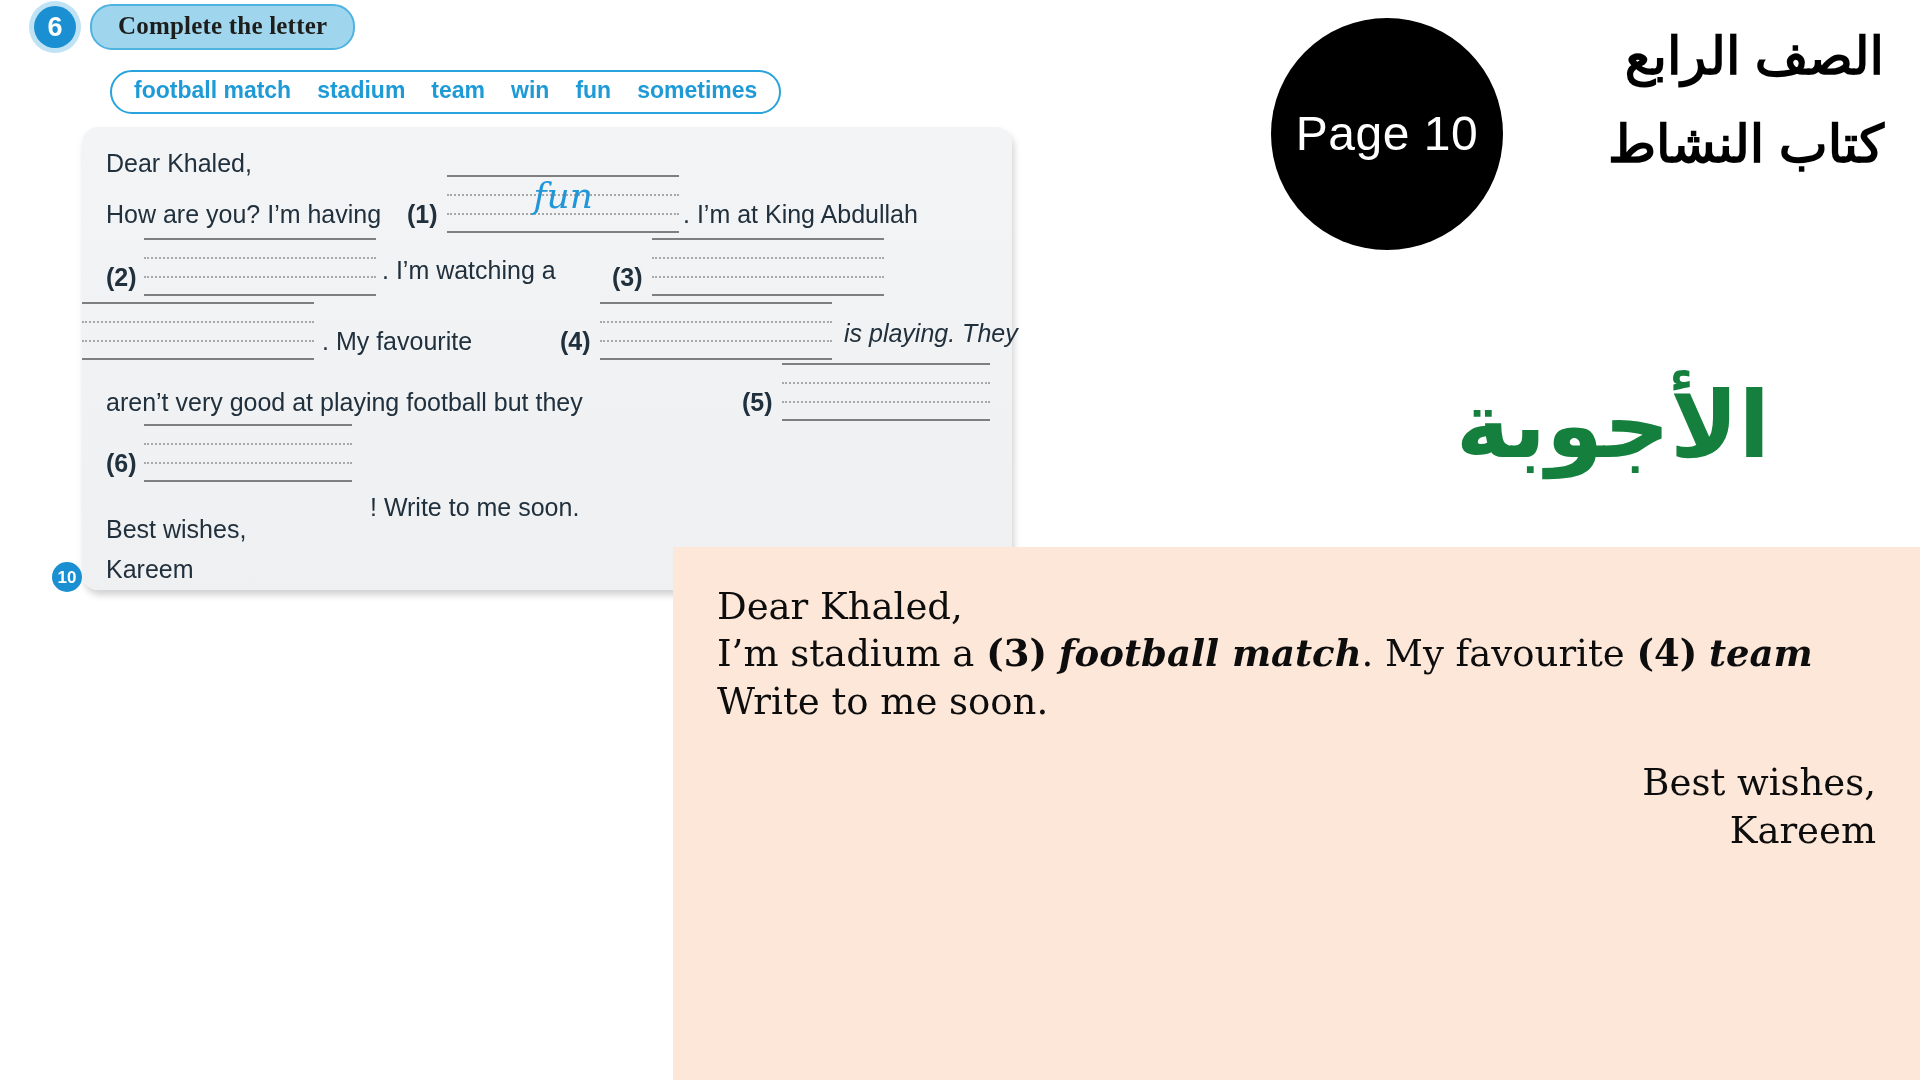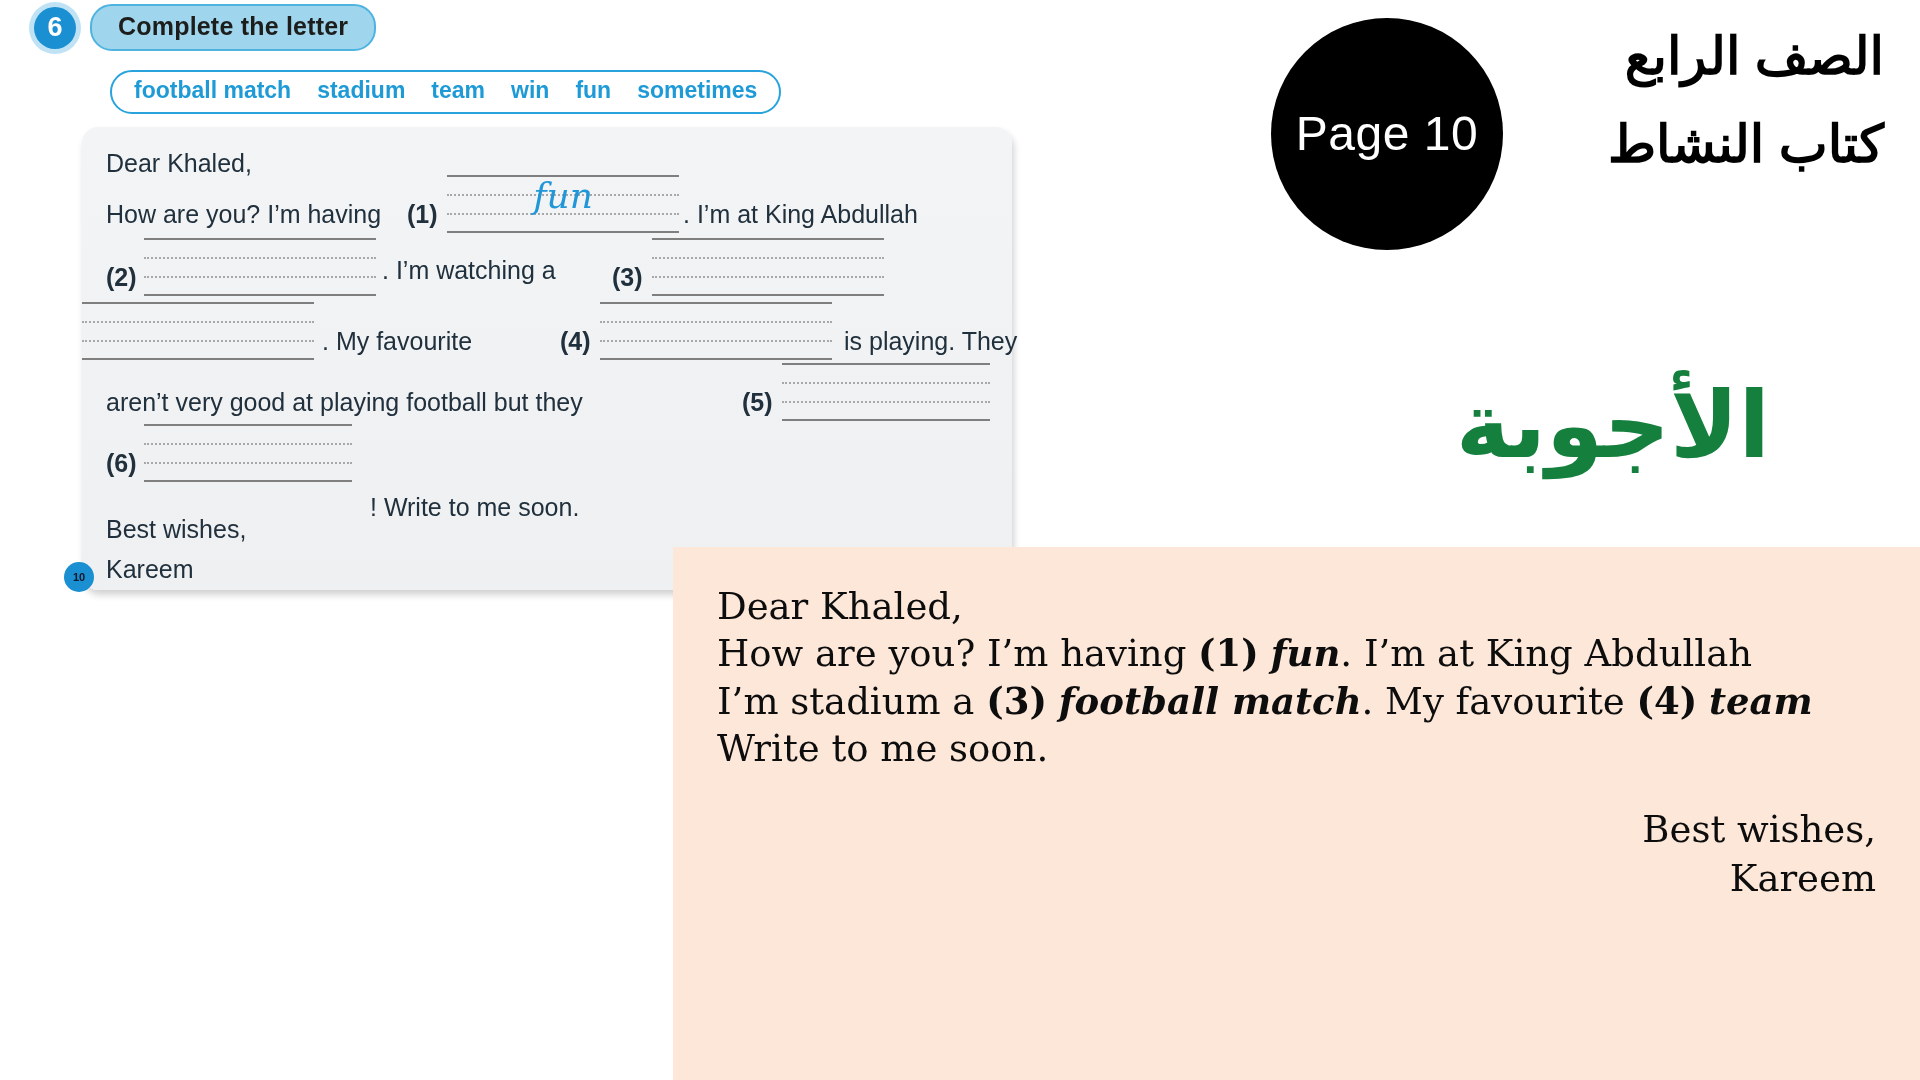--- a/index.html
+++ b/index.html
@@ -49,20 +49,21 @@
   .ex-title-pill {
     background: #9fd6ee;
     border: 2px solid #4fb3e0;
     border-radius: 22px;
     padding: 6px 26px 8px 26px;
     font-size: 25px;
     font-weight: bold;
     color: #1d1d1b;
     letter-spacing: .2px;
     white-space: nowrap;
+    font-family: Liberation Serif, serif;
   }
 
   .wordbank {
     position: absolute;
     left: 110px; top: 70px;
     border: 2.5px solid #29a3dd;
     border-radius: 26px;
     background: #ffffff;
     padding: 5px 22px 8px 22px;
     display: flex;
@@ -128,28 +129,27 @@
     font-size: 36px;
     line-height: 50px;
   }
 
   .page-dot {
     position: absolute;
     left: 52px; top: 562px;
     width: 30px; height: 30px;
     border-radius: 50%;
     background: #1a8fd1;
-    color: #0f172a;
-    font-size: 11px;
+    color: #ffffff;
+    font-size: 17px;
     font-weight: bold;
     display: flex;
     align-items: center;
     justify-content: center;
     line-height: 1;
-    margin-left: 12px;
   }
 
   
   .badge-circle {
     position: absolute;
     left: 1271px; top: 18px;
     width: 232px; height: 232px;
     border-radius: 50%;
     background: #000000;
     display: flex;
@@ -273,21 +273,21 @@
         <span class="l-bot"></span>
     </div>
     <div class="lt" style="left:240px; top:202px;">. My favourite</div>
     <div class="lt bold" style="left:478px; top:202px;">(4)</div>
     <div class="blank" style="left:518px; top:175px; width:232px;">
       <span class="l-top"></span>
         <span class="l-mid1"></span>
         <span class="l-mid2"></span>
         <span class="l-bot"></span>
     </div>
-    <div class="lt" style="left:762px; top:202px;">is playing. They</div>
+    <div class="lt" style="left:762px; top:194px;font-style:italic;">is playing. They</div>
 
     <div class="lt" style="left:24px; top:263px;">aren’t very good at playing football but they</div>
     <div class="lt bold" style="left:660px; top:263px;">(5)</div>
     <div class="blank" style="left:700px; top:236px; width:208px;">
       <span class="l-top"></span>
         <span class="l-mid1"></span>
         <span class="l-mid2"></span>
         <span class="l-bot"></span>
     </div>
 
@@ -315,23 +315,20 @@
 <div class="ar-head" id="ar-book">كتاب النشاط</div>
 
 <div class="ar-answers">الأجوبة</div>
 
 <div id="answer-panel">
 
   <div class="ak-line">
     <span>Dear Khaled,</span>
   </div>
 
-  <div class="ak-line">
-    <span>How are you? I’m having </span><b>(1)</b>&nbsp;<i class="answord">fun</i><span>. I’m at King Abdullah</span>
-  </div>
 
 
   <div class="ak-line">
     <span>I’m stadium a </span><b>(3)</b>&nbsp;<i class="answord">football match</i><span>. My favourite </span><b>(4)</b>&nbsp;<i class="answord">team</i>
   </div>
 
 
   <div class="ak-line">
     <span>Write to me soon.</span>
   </div>

